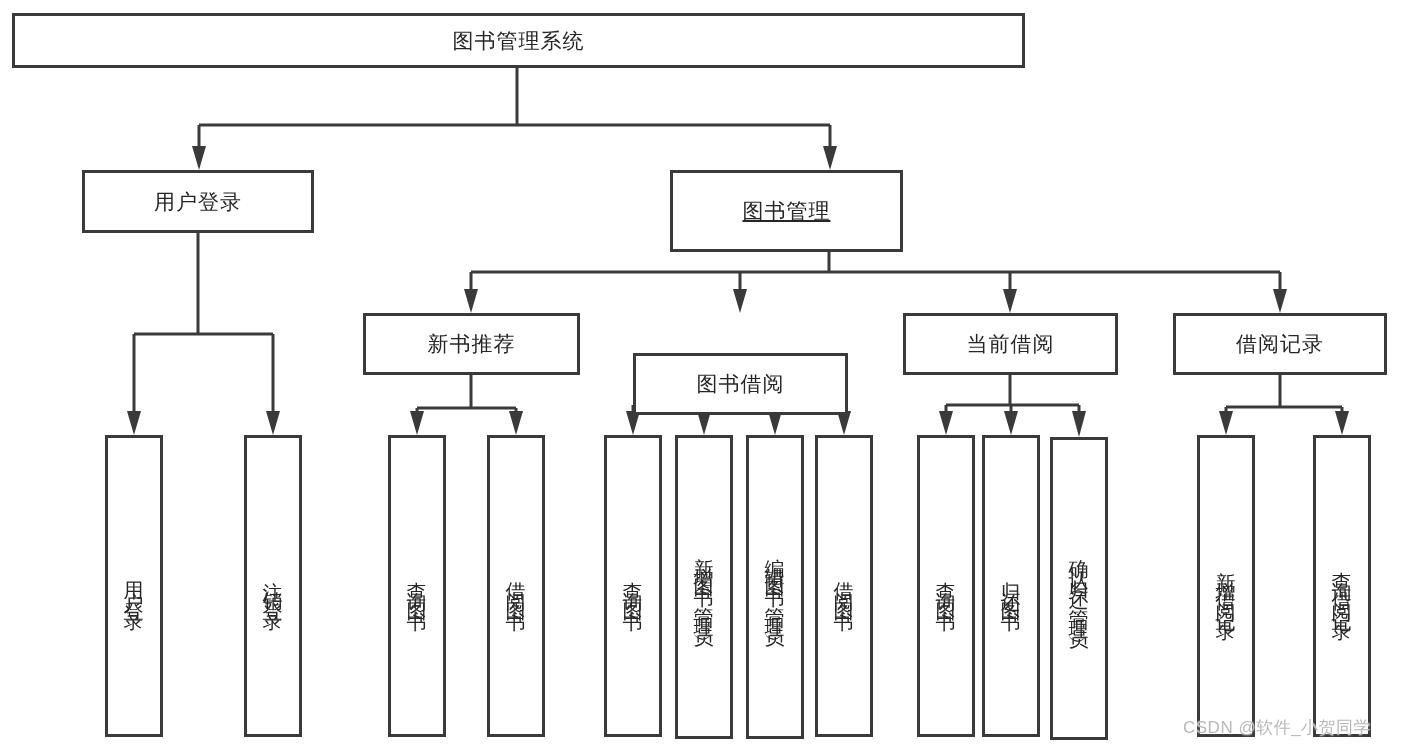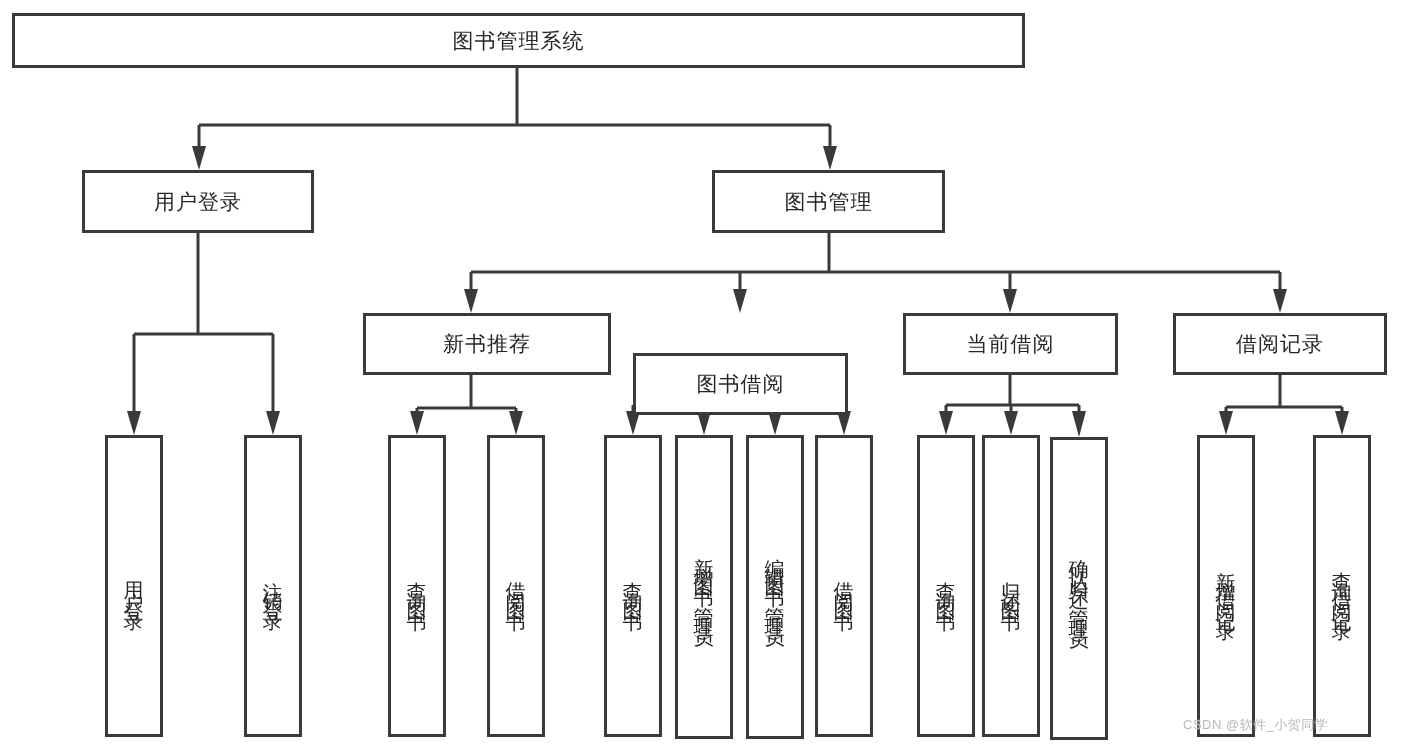--- a/index.html
+++ b/index.html
@@ -49,21 +49,21 @@
     writing-mode: vertical-rl;
     text-orientation: mixed;
     font-size: 20px;
     letter-spacing: 10px;
     line-height: 1;
   }
   .watermark {
     position: absolute;
     left: 1183px;
     top: 716px;
-    font-size: 13px;
+    font-size: 17px;
     letter-spacing: 0.5px;
     color: var(--watermark, #b8b8b8);
     text-shadow: 0 0 2px #ffffff;
     white-space: nowrap;
     z-index: 5;
   }
 </style>
 </head>
 <body>
 
@@ -119,25 +119,25 @@
     </g>
   </svg>
 
   <div class="box hbox" style="left:12px; top:13px; width:1013px; height:55px;">
     <span>图书管理系统</span>
   </div>
 
   <div class="box hbox" style="left:82px; top:170px; width:232px; height:63px;">
     <span>用户登录</span>
   </div>
-  <div class="box hbox" style="left:712px; top:170px; width:233px; height:63px;">
+  <div class="box hbox" style="left:670px; top:170px; width:233px; height:82px;text-decoration:underline;">
     <span>图书管理</span>
   </div>
 
-  <div class="box hbox" style="left:363px; top:313px; width:248px; height:62px;">
+  <div class="box hbox" style="left:363px; top:313px; width:217px; height:62px;">
     <span>新书推荐</span>
   </div>
   <div class="box hbox" style="left:633px; top:313px; width:215px; height:62px;margin-top:40px;">
     <span>图书借阅</span>
   </div>
   <div class="box hbox" style="left:1173px; top:313px; width:214px; height:62px;">
     <span>借阅记录</span>
   </div>
   <div class="box hbox" style="left:903px; top:313px; width:215px; height:62px;">
     <span>当前借阅</span>

